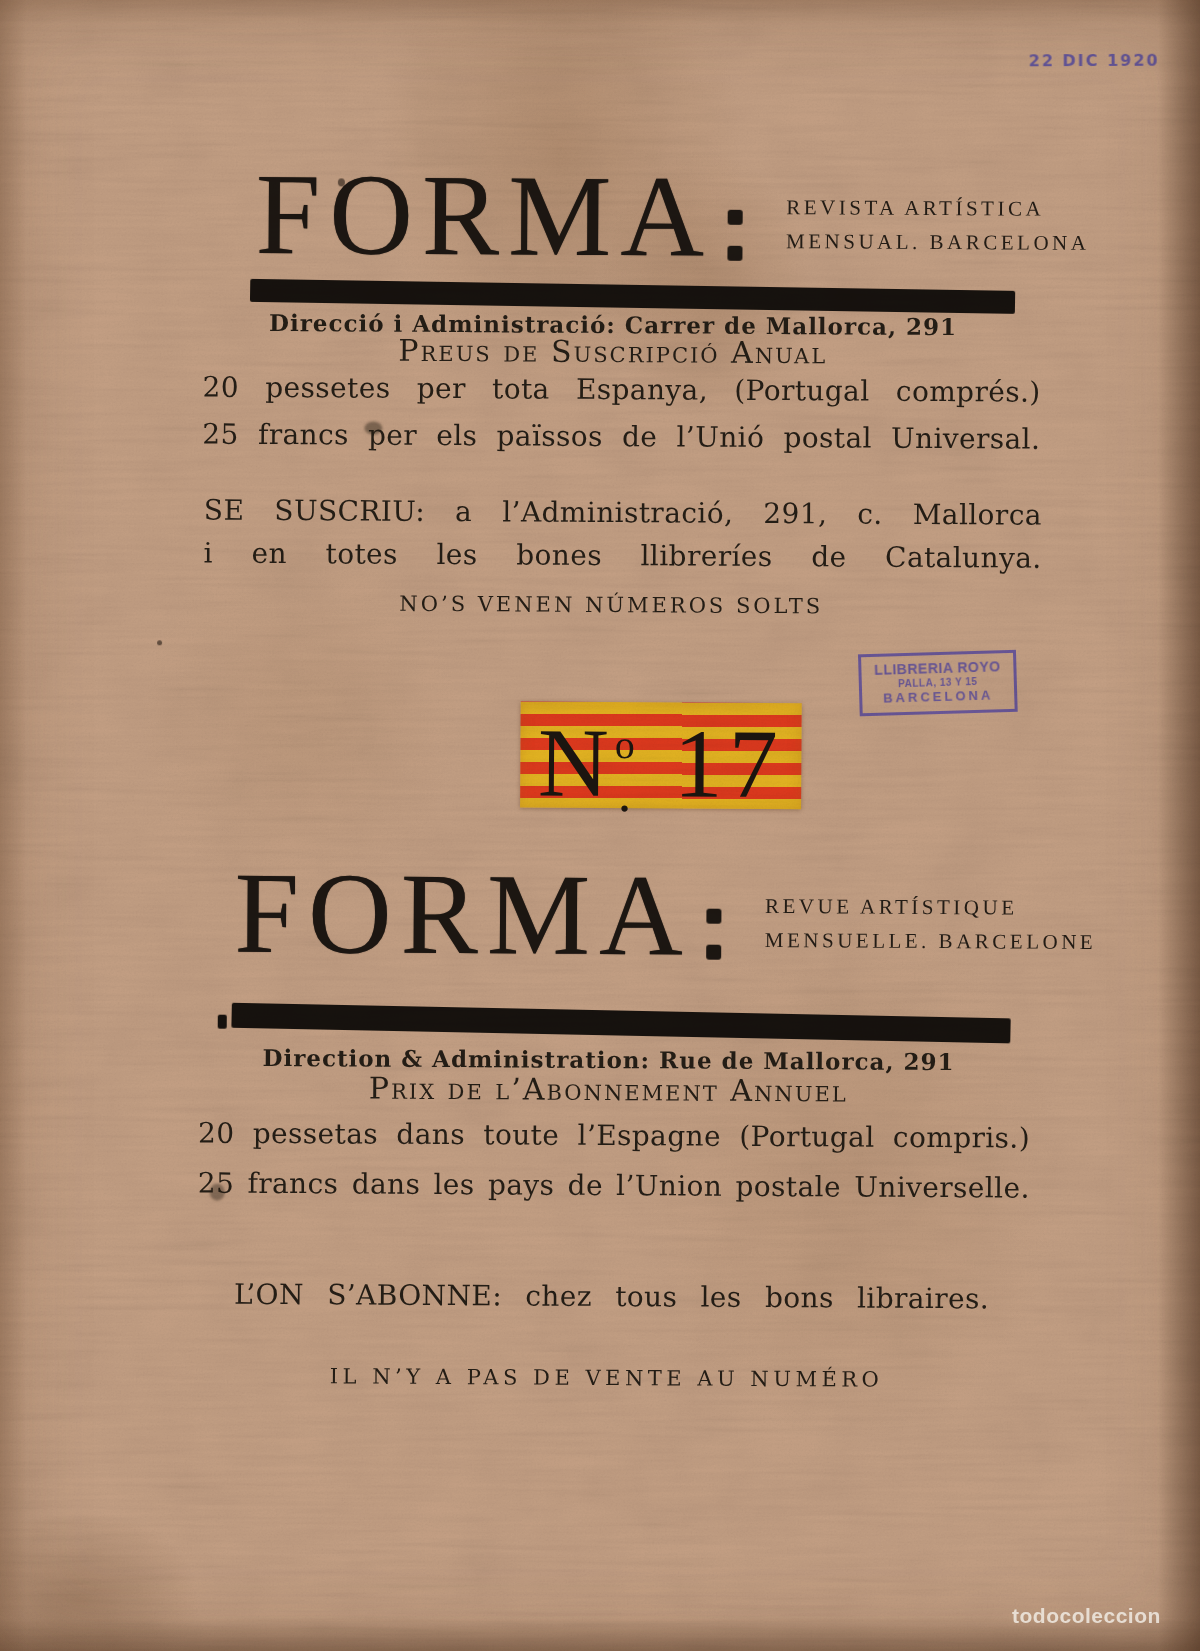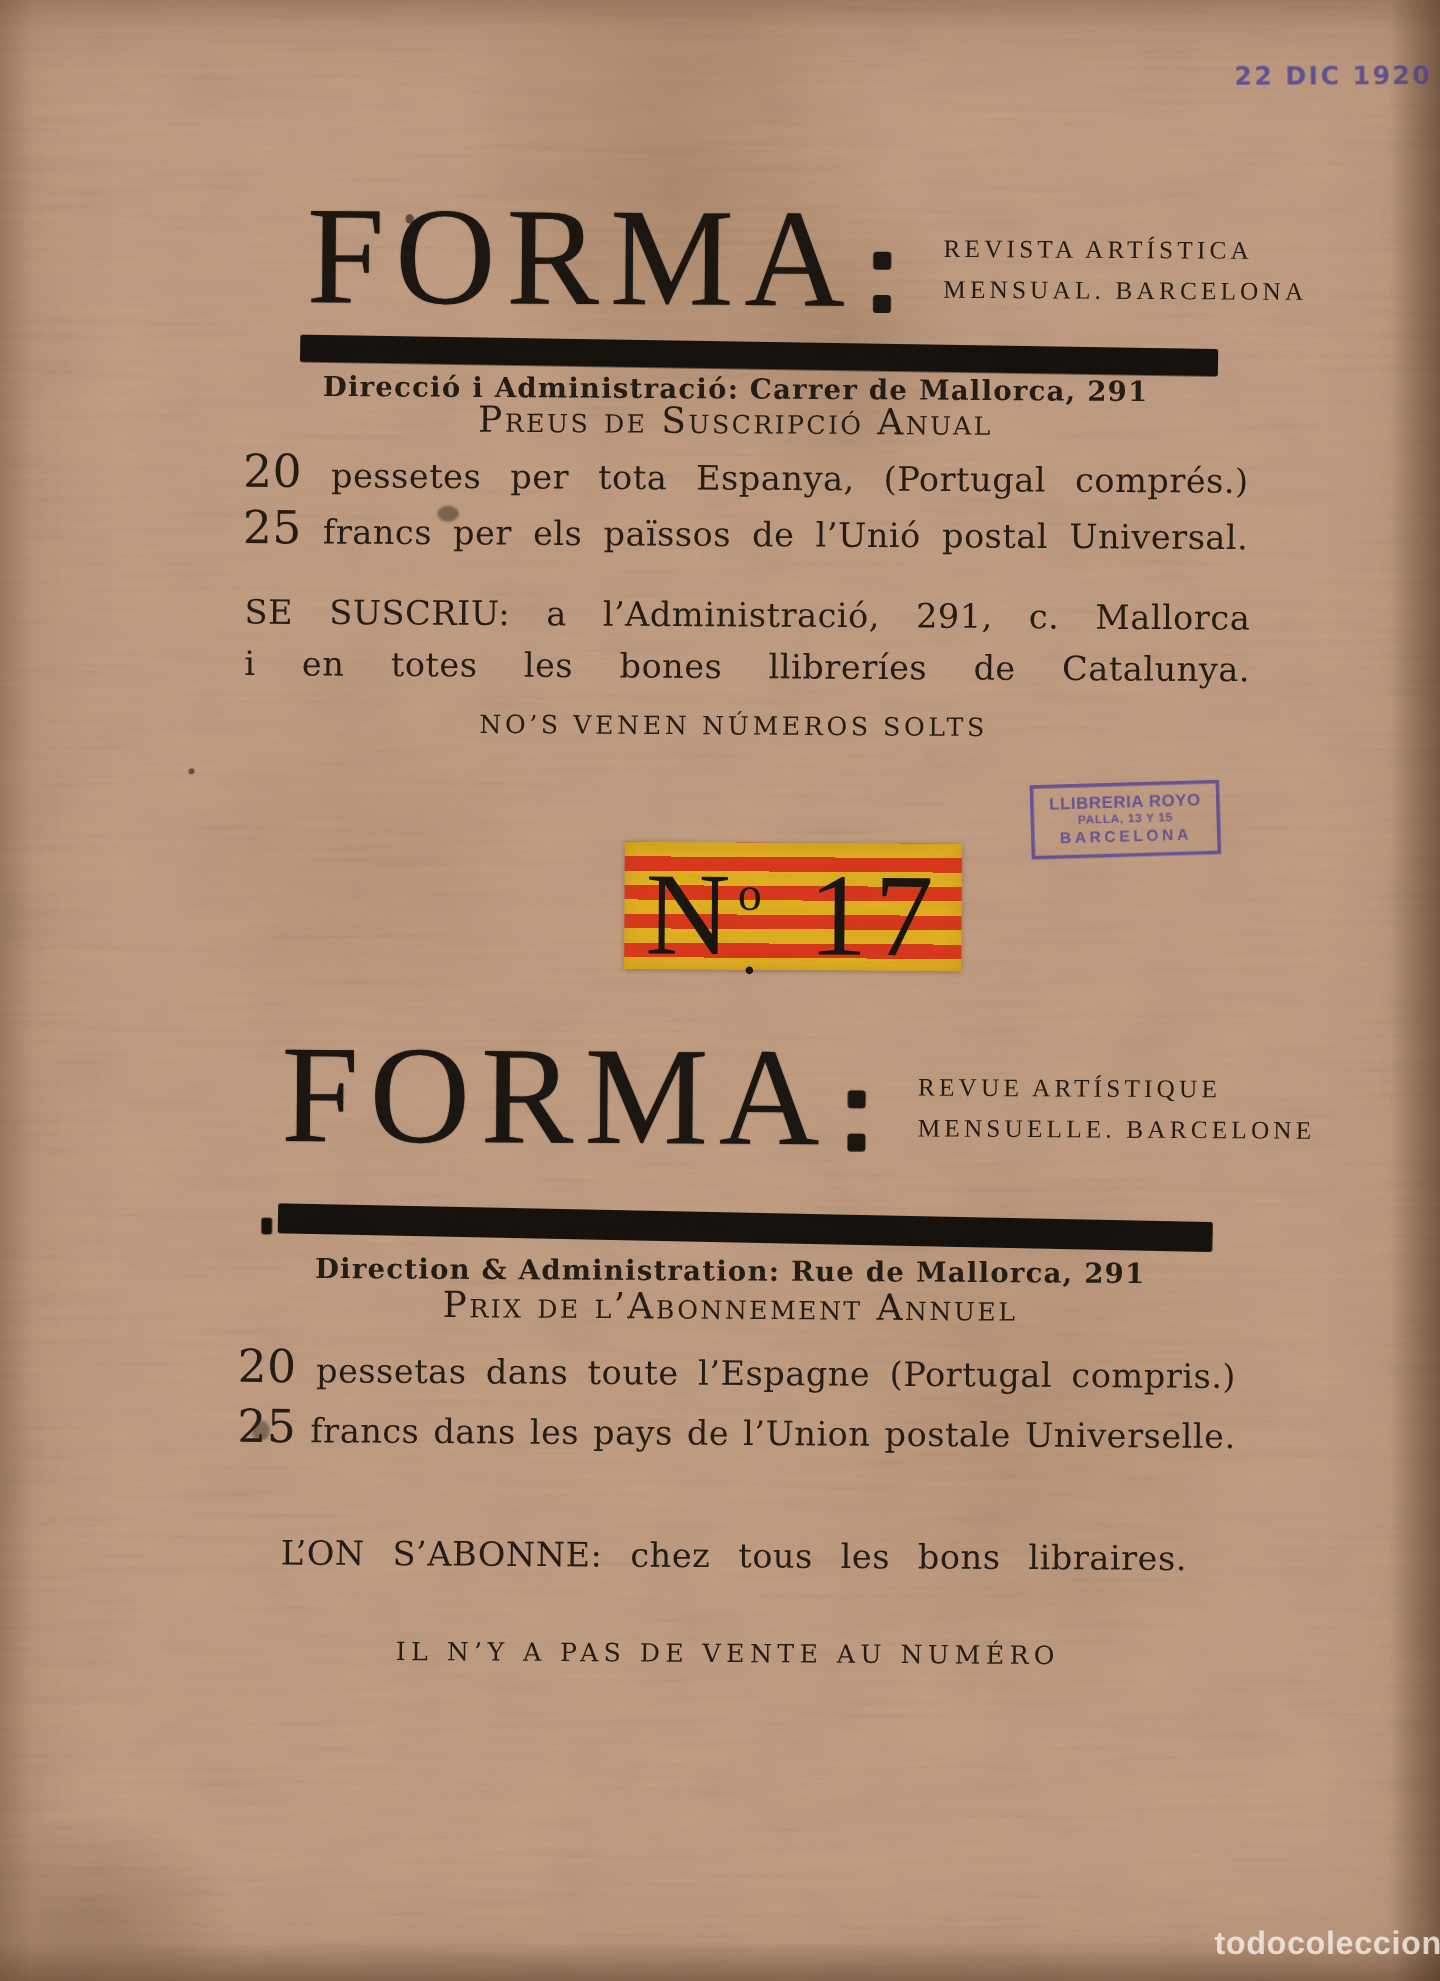--- a/index.html
+++ b/index.html
@@ -30,62 +30,62 @@
   .mast-sub{margin:31px 0 0 44px;font-family:"Liberation Serif","DejaVu Serif",serif;
     font-size:21px;line-height:34px;letter-spacing:3.5px;color:#241d16;}
   
   .bar{position:absolute;background:#17120e;filter:blur(.35px);transform-origin:left top;border-radius:2px;}
   
   .ctr{position:absolute;left:20px;width:1180px;text-align:center;white-space:nowrap;}
   .just{position:absolute;text-align:justify;text-align-last:justify;line-height:1.15;}
   .addr{font-size:23px;font-weight:bold;letter-spacing:1px;}
   .heading{font-size:30px;font-variant:small-caps;letter-spacing:2px;}
   .bodyline{font-size:28px;letter-spacing:.4px;}
-  .amt{font-size:38px;}
+  .amt{font-size:28px;}
   .small-note{font-size:21px;letter-spacing:3px;}
   .ilny{font-size:21px;letter-spacing:4.5px;}
   
   .issue-label{
     position:absolute;left:520px;top:702px;width:281px;height:106px;
     background:repeating-linear-gradient(180deg,#e8b722 0 12px,#e23a1e 12px 24px);
     box-shadow:0 1px 4px rgba(70,35,15,.35), inset 0 0 14px rgba(160,90,20,.25);
     display:flex;align-items:flex-end;justify-content:center;
     color:#1c1610;font-family:"Liberation Serif","DejaVu Serif",serif;
   }
   .label-row{display:flex;align-items:flex-end;padding-bottom:2px;}
   .label-big{font-size:98px;line-height:86px;}
   .no-ord{display:flex;flex-direction:column;align-items:center;justify-content:space-between;height:78px;margin:0 4px 0 6px;}
   .no-ord .o{font-size:40px;line-height:34px;}
   .no-ord .dot{font-size:54px;line-height:26px;}
   .label-num{margin-left:35px;letter-spacing:6px;}
   
   .date-stamp{
     position:absolute;left:1024px;top:48px;
     font-family:"DejaVu Sans","Liberation Sans",sans-serif;font-weight:bold;
-    font-size:21px;letter-spacing:2px;color:#544aa2;opacity:.85;
+    font-size:16px;letter-spacing:2px;color:#544aa2;opacity:.85;
     transform:rotate(-.6deg);mix-blend-mode:multiply;filter:blur(.3px);white-space:nowrap;
   }
   .shop-stamp{
     position:absolute;left:858px;top:650px;width:152px;height:56px;
     border:3px solid #5a4b9e;color:#5a4b9e;opacity:.85;
     transform:rotate(-2deg);mix-blend-mode:multiply;filter:blur(.35px);
     font-family:"Liberation Sans","DejaVu Sans",sans-serif;font-weight:bold;text-align:center;
   }
   .shop-stamp .ss1{font-size:14px;letter-spacing:.5px;margin-top:5px;}
   .shop-stamp .ss2{font-size:10px;letter-spacing:.5px;margin-top:1px;}
   .shop-stamp .ss3{font-size:13px;letter-spacing:3px;margin-top:1px;}
   
   .speck{position:absolute;border-radius:50%;background:rgba(35,25,18,.6);filter:blur(.5px);}
   
   .grain{position:absolute;inset:0;mix-blend-mode:multiply;pointer-events:none;}
   .vignette{position:absolute;inset:0;pointer-events:none;box-shadow:inset 0 0 85px rgba(92,60,36,.34);}
   .watermark{
     position:absolute;left:1012px;top:1604px;
     font-family:"Liberation Sans","DejaVu Sans",sans-serif;font-weight:bold;
-    font-size:27px;letter-spacing:.5px;color:rgba(244,240,234,.8);white-space:nowrap;
+    font-size:21px;letter-spacing:.5px;color:rgba(244,240,234,.8);white-space:nowrap;
   }
 </style>
 </head>
 <body>
 
 <div id="print">
 
   <div class="date-stamp">22 DIC 1920</div>
 
   <div class="masthead" style="left:252px;top:158px;">

